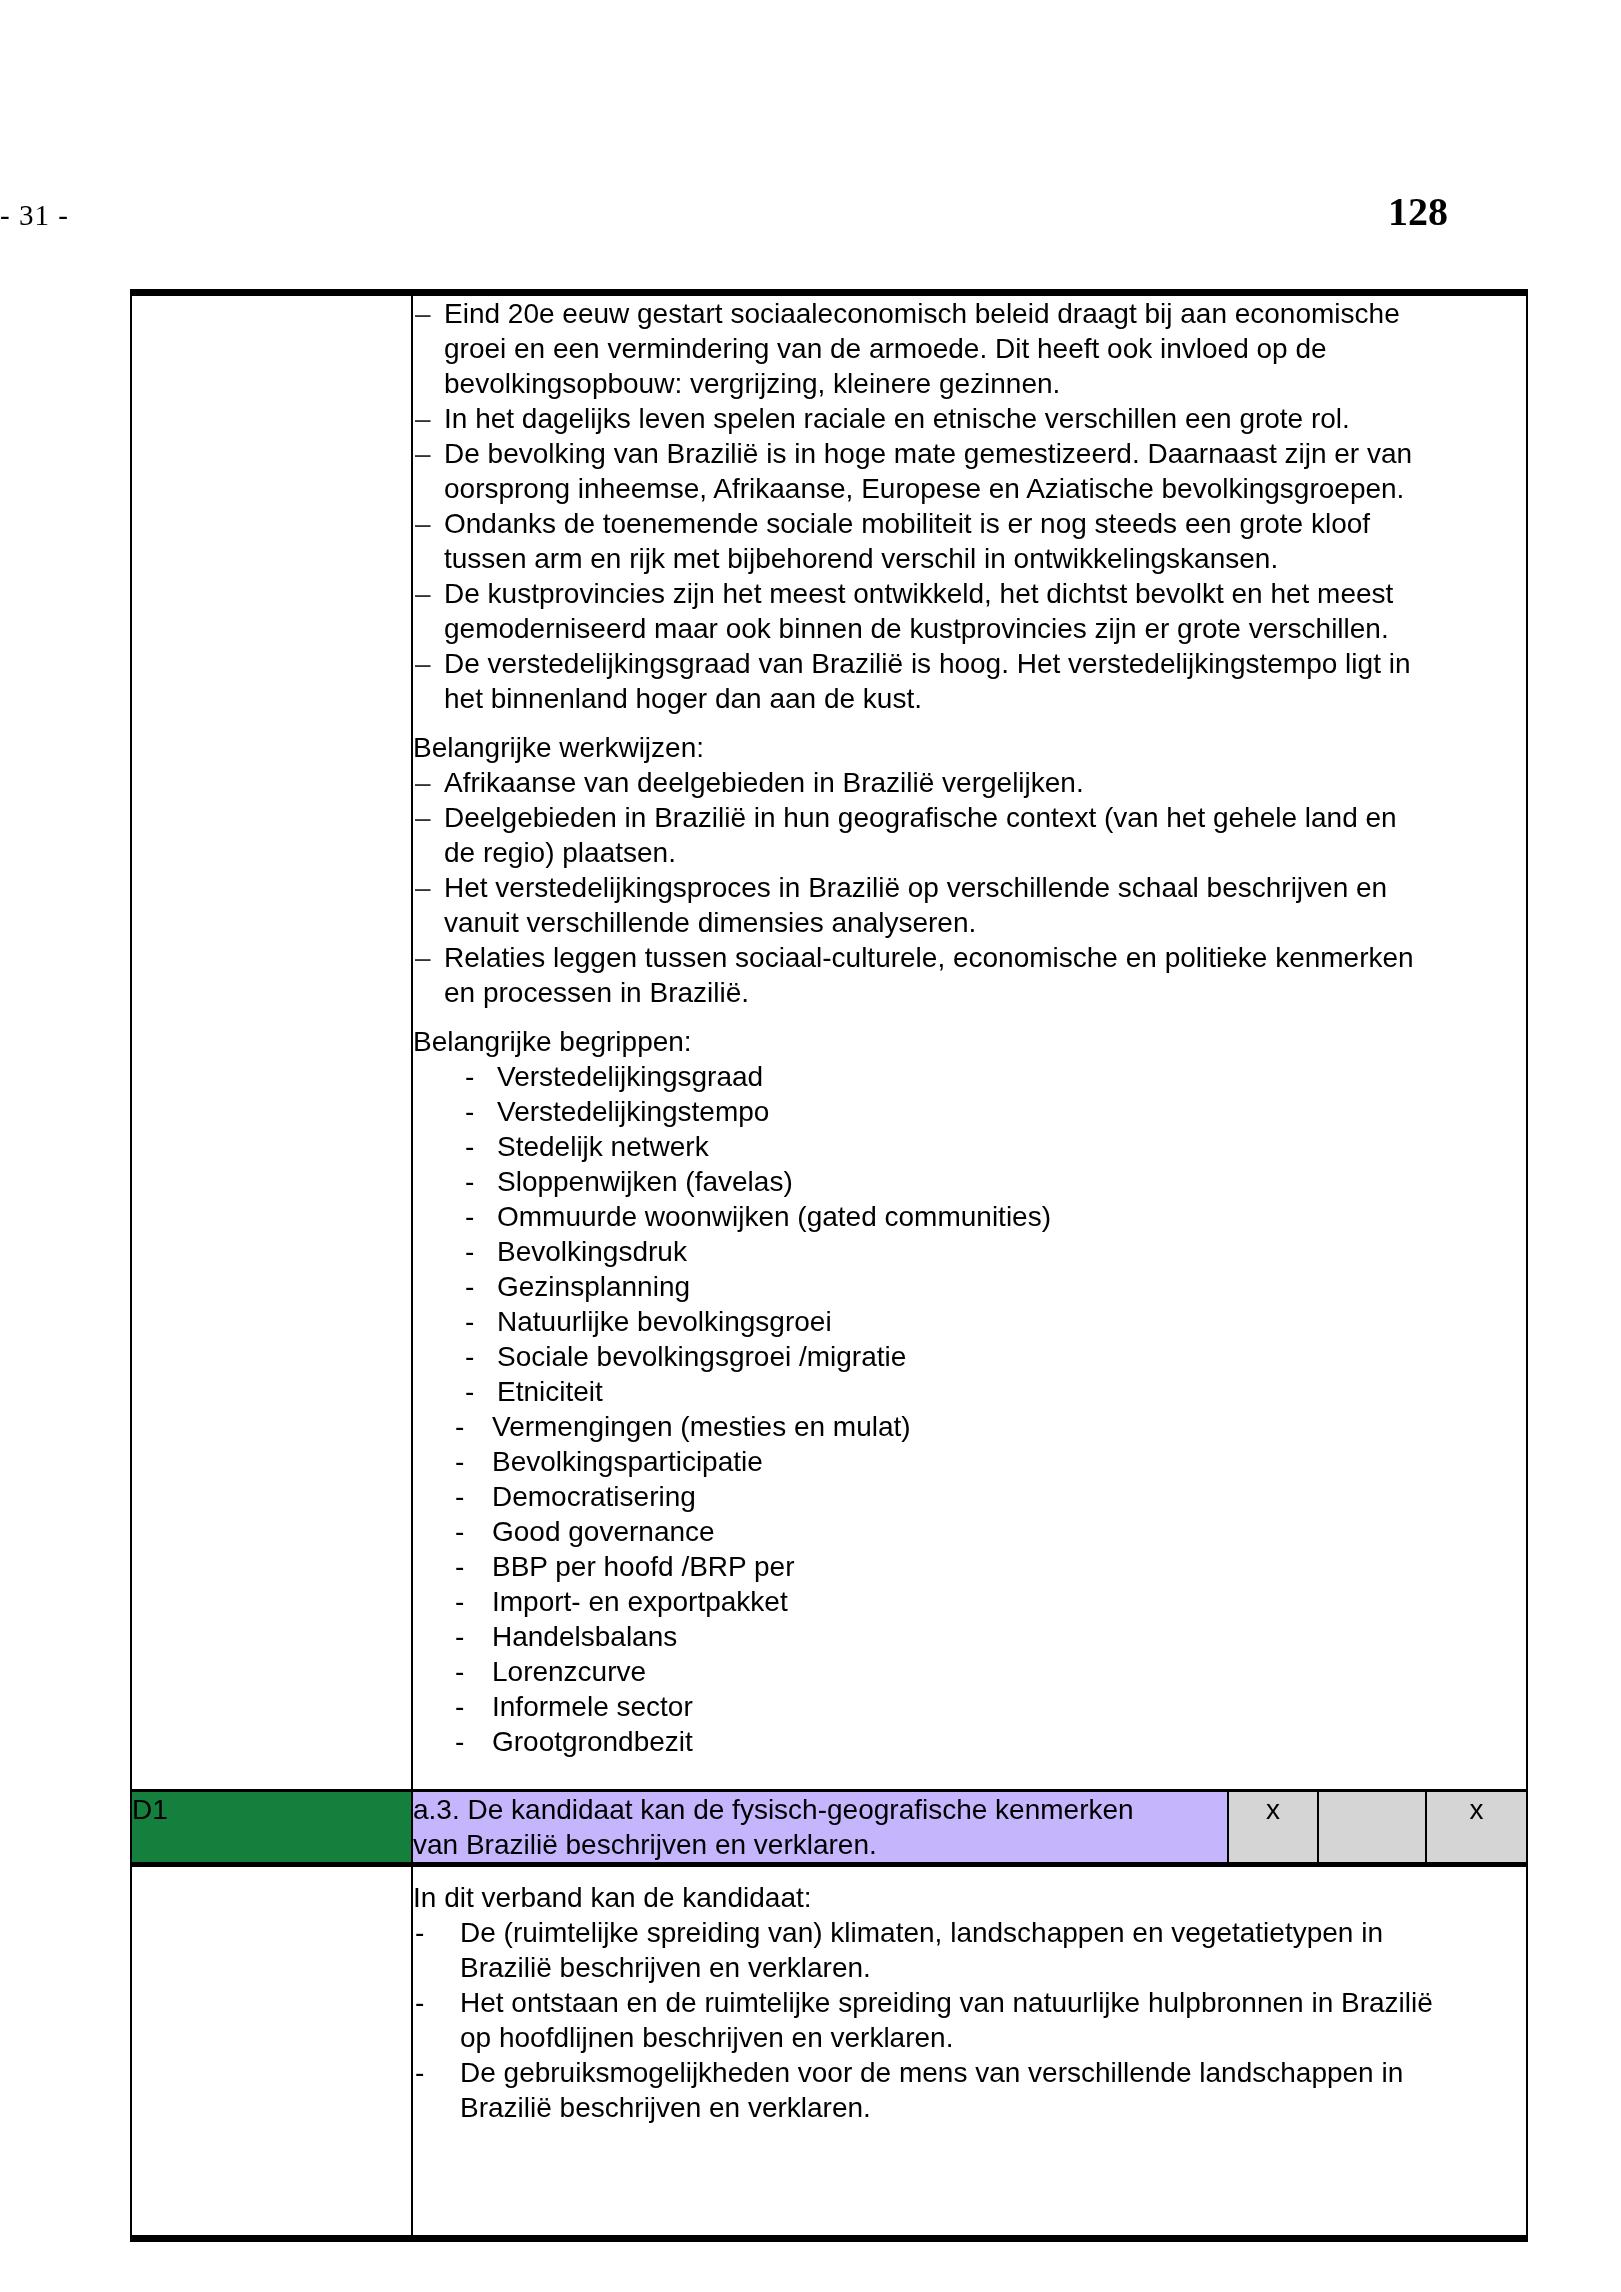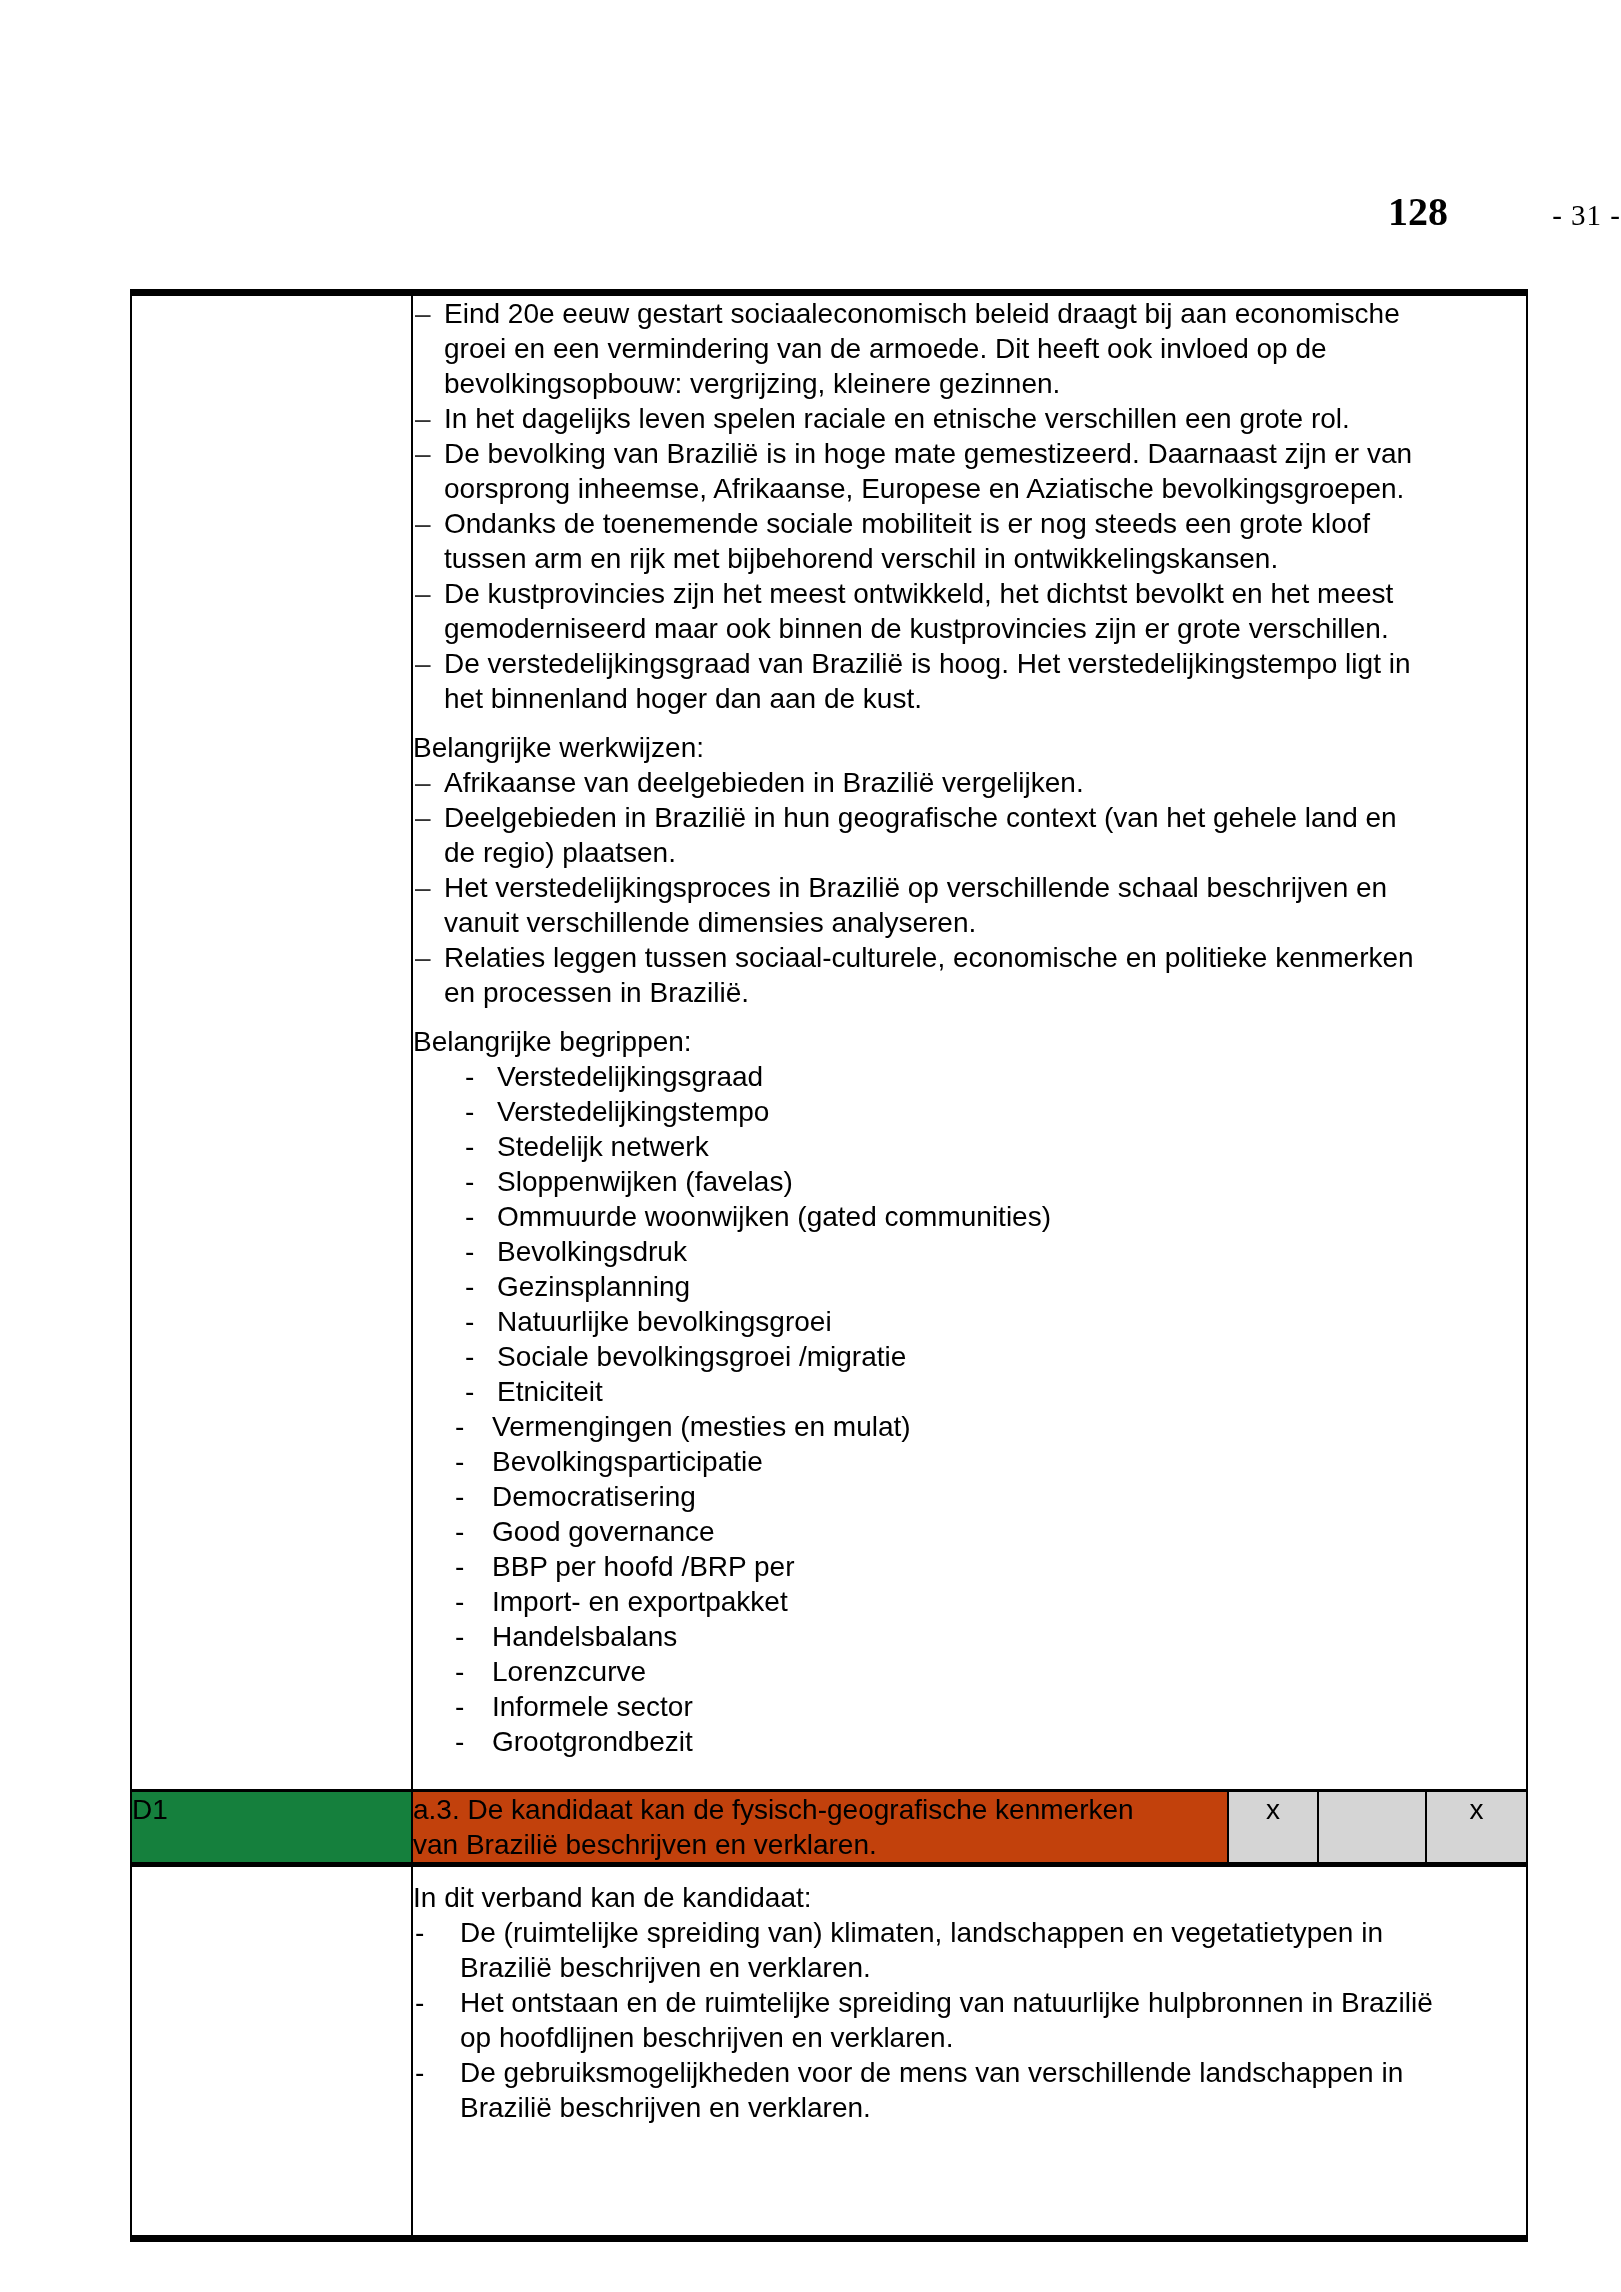--- a/index.html
+++ b/index.html
@@ -10,21 +10,21 @@
     background: #ffffff;
     font-family: "Liberation Sans", sans-serif;
     color: #000000;
     overflow: hidden;
   }
   .page-number {
     position: absolute;
     top: 199px;
     left: 0;
     width: 100%;
-    text-align: right;
+    text-align: left;
     font-family: "Liberation Serif", serif;
     font-size: 29px;
     letter-spacing: 1px;
   }
   .page-stamp {
     position: absolute;
     top: 192px;
     right: 173px;
     font-family: "Liberation Serif", serif;
     font-weight: bold;
@@ -224,21 +224,21 @@
               </li>
               <li class="bullet">
                 <span class="marker">-</span>
                 <span class="btext">Grootgrondbezit</span>
               </li>
             </ul>
         </td>
       </tr>
       <tr class="row-d1">
         <td class="cell-code" style="background: #15803d;">D1</td>
-        <td class="cell-main statement" style="background: #c2410c;">a.3. De kandidaat kan de fysisch-geografische kenmerken
+        <td class="cell-main statement" style="background: #c4b5fd;">a.3. De kandidaat kan de fysisch-geografische kenmerken
 van Brazilië beschrijven en verklaren.</td>
         <td class="cell-mark" style="background: rgb(213, 213, 213);">x</td>
         <td class="cell-mark" style="background: rgb(213, 213, 213);"></td>
         <td class="cell-mark" style="background: rgb(213, 213, 213);">x</td>
       </tr>
       <tr class="row-bottom">
         <td class="cell-code"></td>
         <td class="cell-main" colspan="4">
           <div class="intro">In dit verband kan de kandidaat:</div>
           <ul class="blist m-bot">

